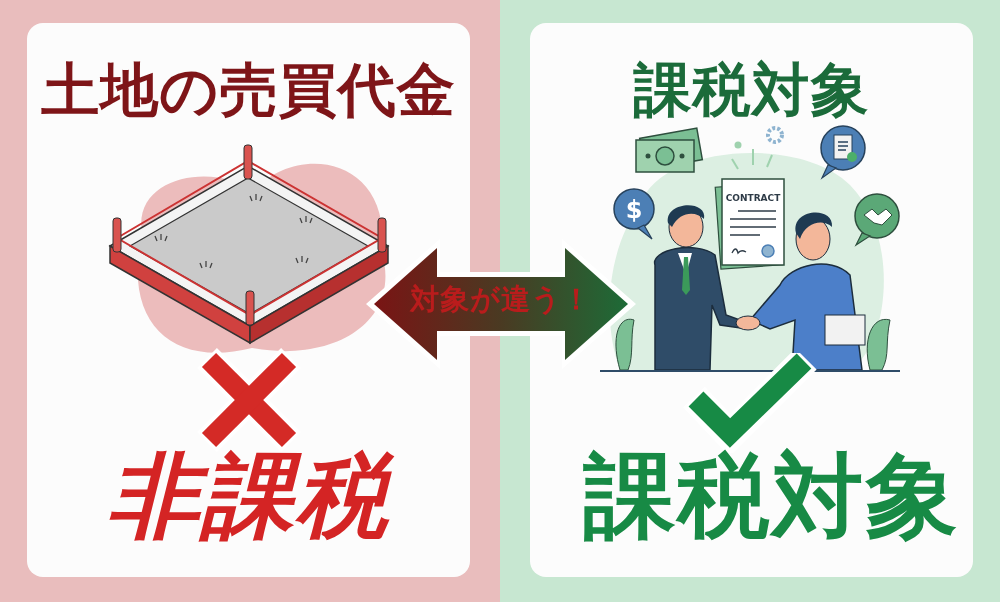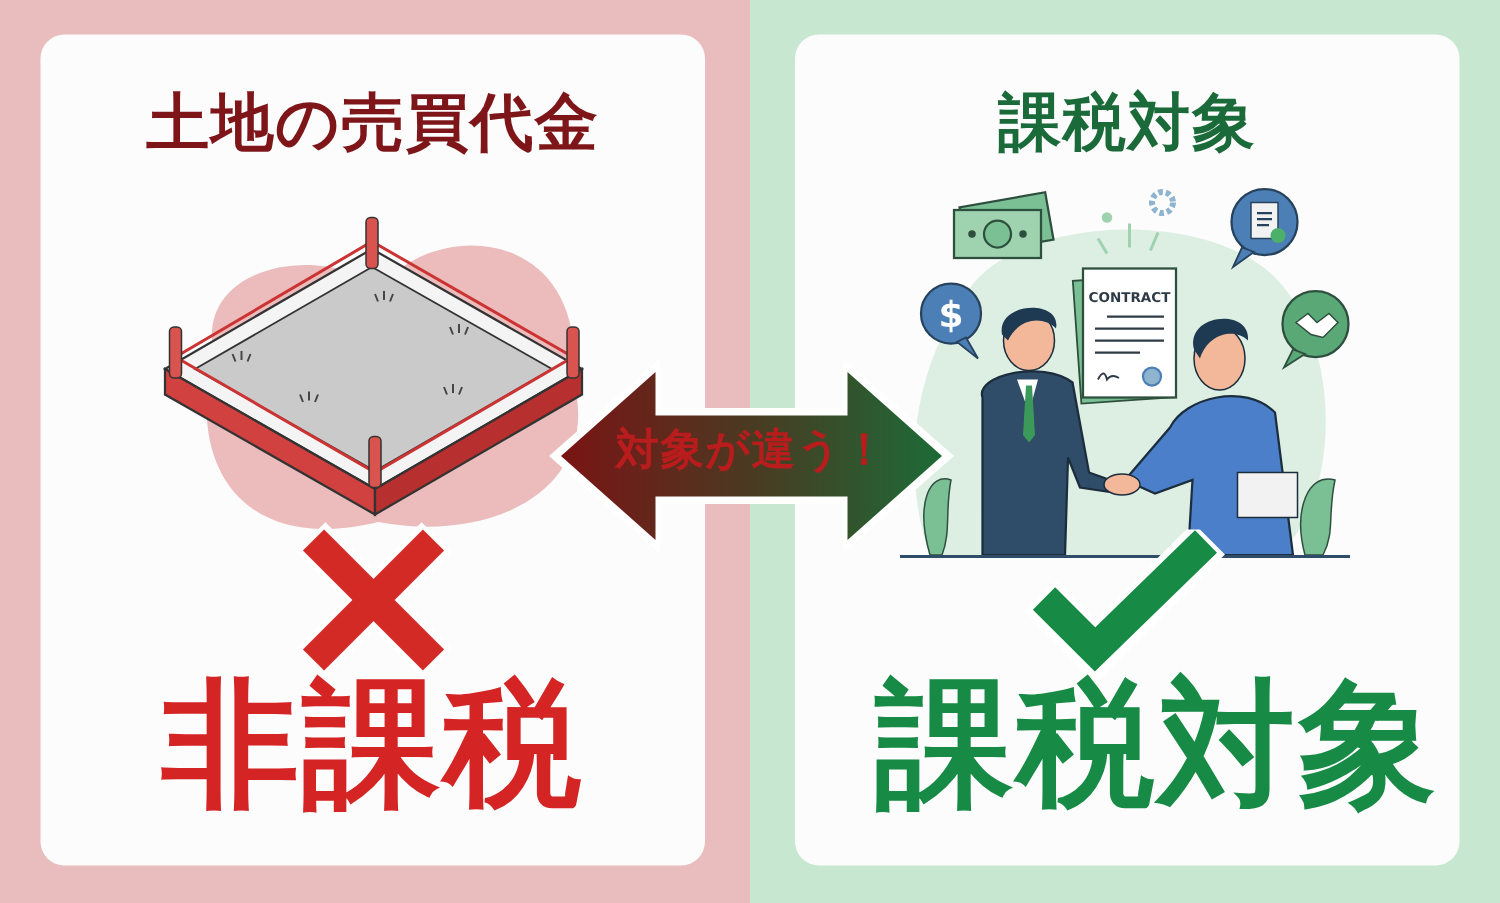--- a/index.html
+++ b/index.html
@@ -3,25 +3,25 @@
 <meta charset="utf-8">
 <style>
   * { box-sizing: border-box; margin: 0; padding: 0; }
   html, body { width: 1000px; height: 602px; overflow: hidden; }
   body { position: relative; font-family: "DejaVu Sans", "Liberation Sans", sans-serif; }
   .bg-left { position: absolute; left: 0; top: 0; width: 500px; height: 602px; background: #e9bdbd; }
   .bg-right { position: absolute; left: 500px; top: 0; width: 500px; height: 602px; background: #c7e7d1; }
   .card { position: absolute; top: 23px; height: 554px; width: 443px; background: #fcfcfc; border-radius: 16px; overflow: hidden; }
   .card.left { left: 27px; }
   .card.right { left: 530px; }
-  .card-title { position: absolute; top: 38px; left: 0; right: 0; text-align: center; font-size: 42px; font-weight: bold; letter-spacing: 1px; line-height: 1; }
+  .card-title { position: absolute; top: 38px; left: 0; right: 0; text-align: center; font-size: 58px; font-weight: bold; letter-spacing: 1px; line-height: 1; }
   .card.left .card-title { color: #7e1518; }
   .card.right .card-title { color: #1b6b3a; }
   .verdict { position: absolute; top: 428px; left: 0; right: 0; text-align: center; font-size: 92px; font-weight: bold; line-height: 1; letter-spacing: 2px; }
-  .card.left .verdict { color: #d42424; }
+  .card.left .verdict { color: #d42424; font-style: italic; }
   .card.right .verdict { color: #178a45; padding-left: 40px; }
   .illus { position: absolute; }
   .mark { position: absolute; }
   .arrow { position: absolute; left: 362px; top: 235px; width: 278px; height: 138px; }
   .arrow-label { position: absolute; left: 362px; top: 282px; width: 278px; text-align: center; color: #b91c1c; font-size: 29px; font-weight: bold; line-height: 1.2; letter-spacing: 1px; }
 </style>
 </head>
 <body>
 
 <div class="bg-left"></div>

